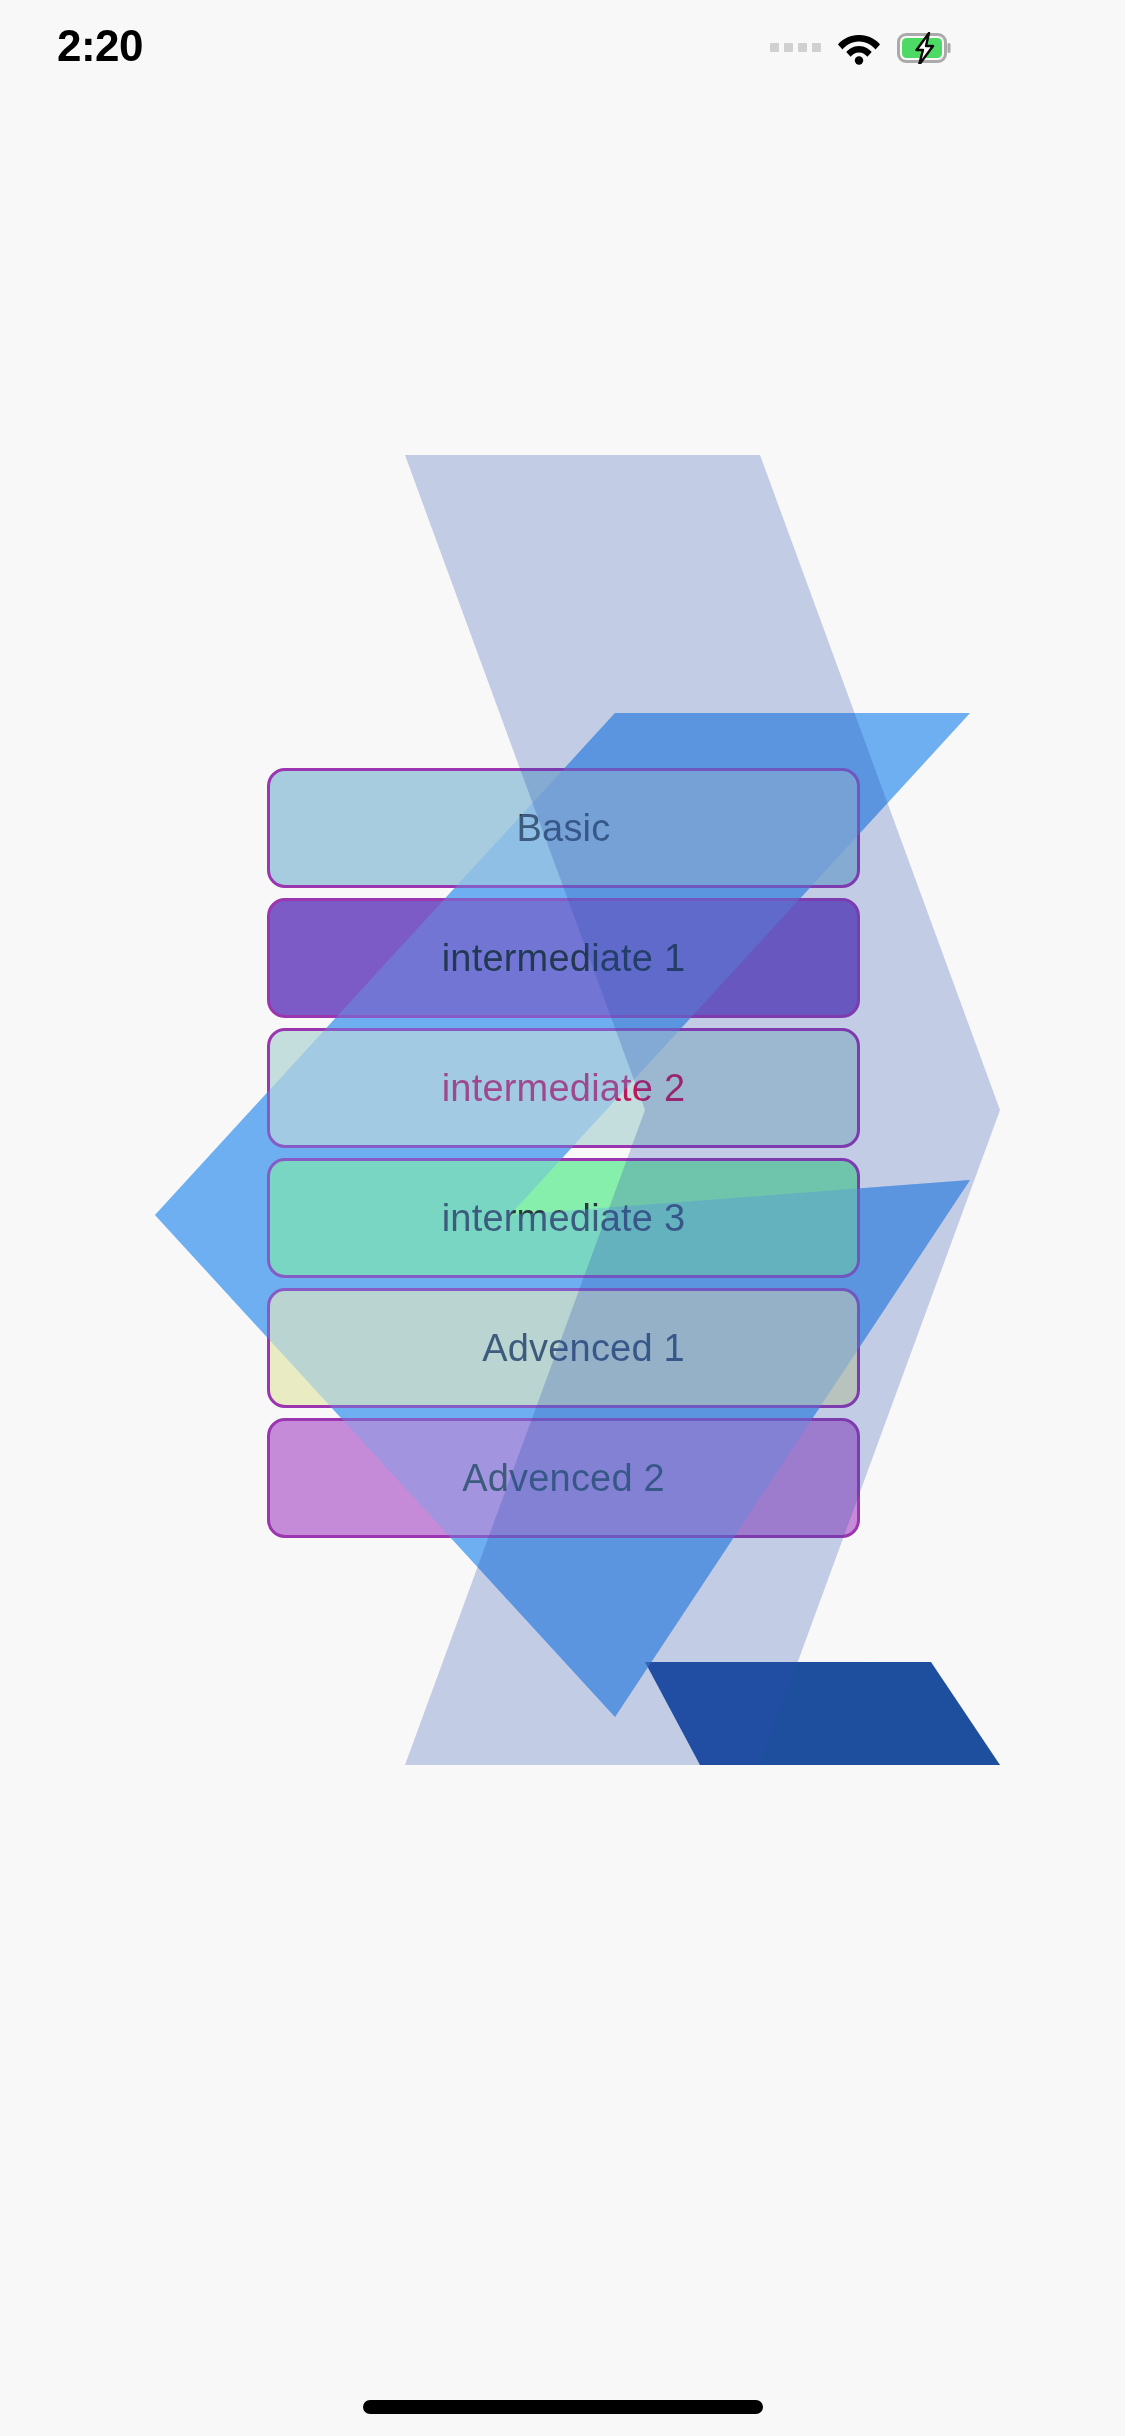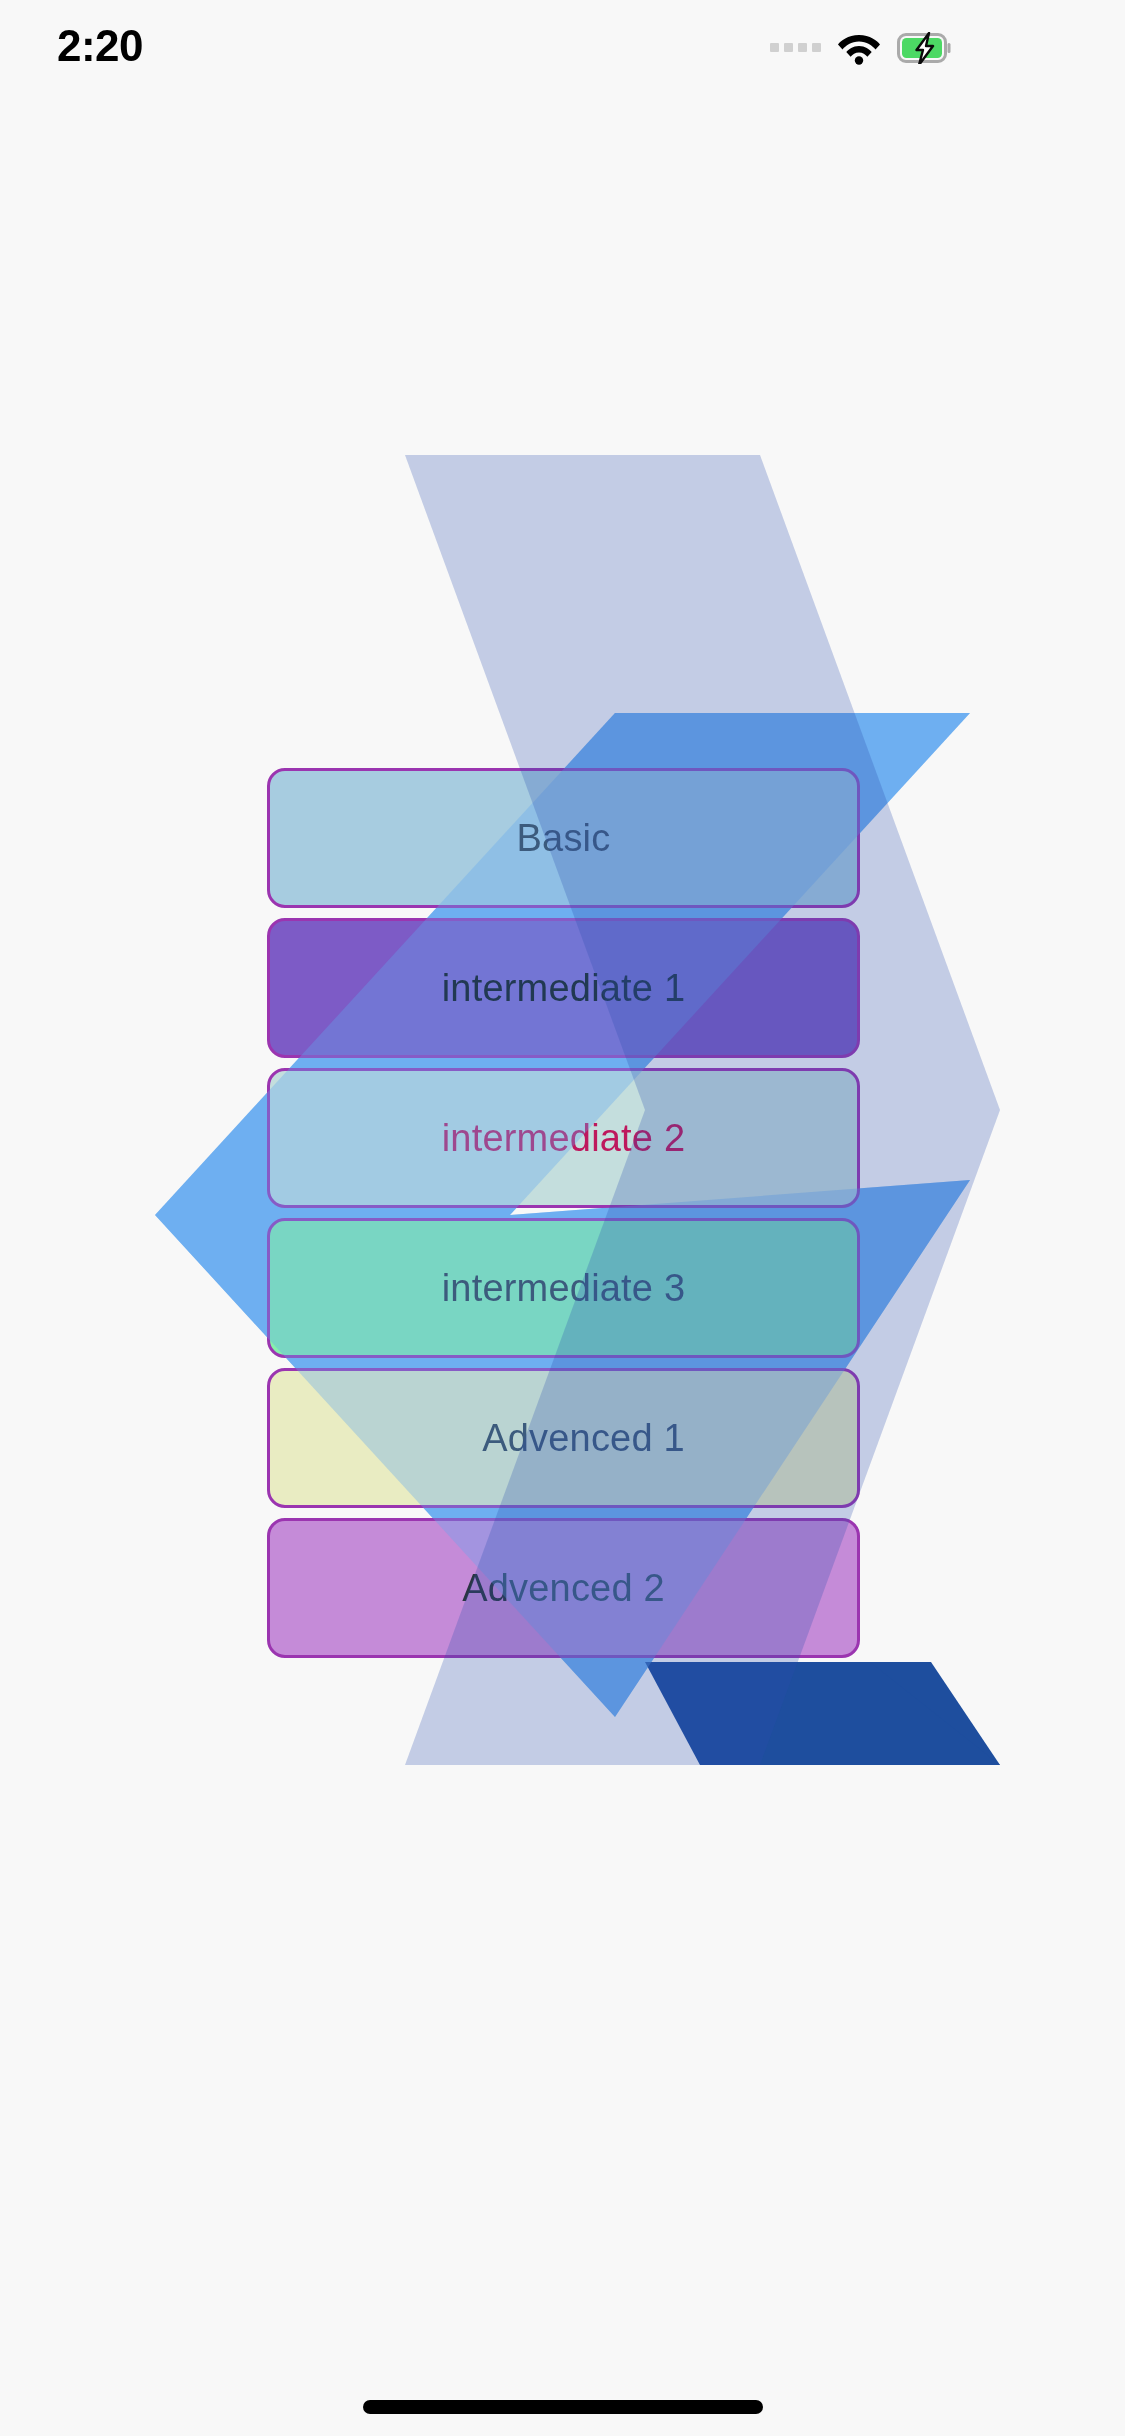--- a/index.html
+++ b/index.html
@@ -75,21 +75,21 @@
   #card-stack {
     position: absolute;
     left: 267px;
     top: 768px;
     width: 593px;
     z-index: 10;
   }
 
   .level-card {
     width: 593px;
-    height: 140px;
+    height: 120px;
     margin-bottom: 10px;
     border: 3px solid #9b35b0;
     border-radius: 18px;
     display: flex;
     align-items: center;
     justify-content: center;
     position: relative;
   }
   .level-card:last-child { margin-bottom: 16px; }
 

